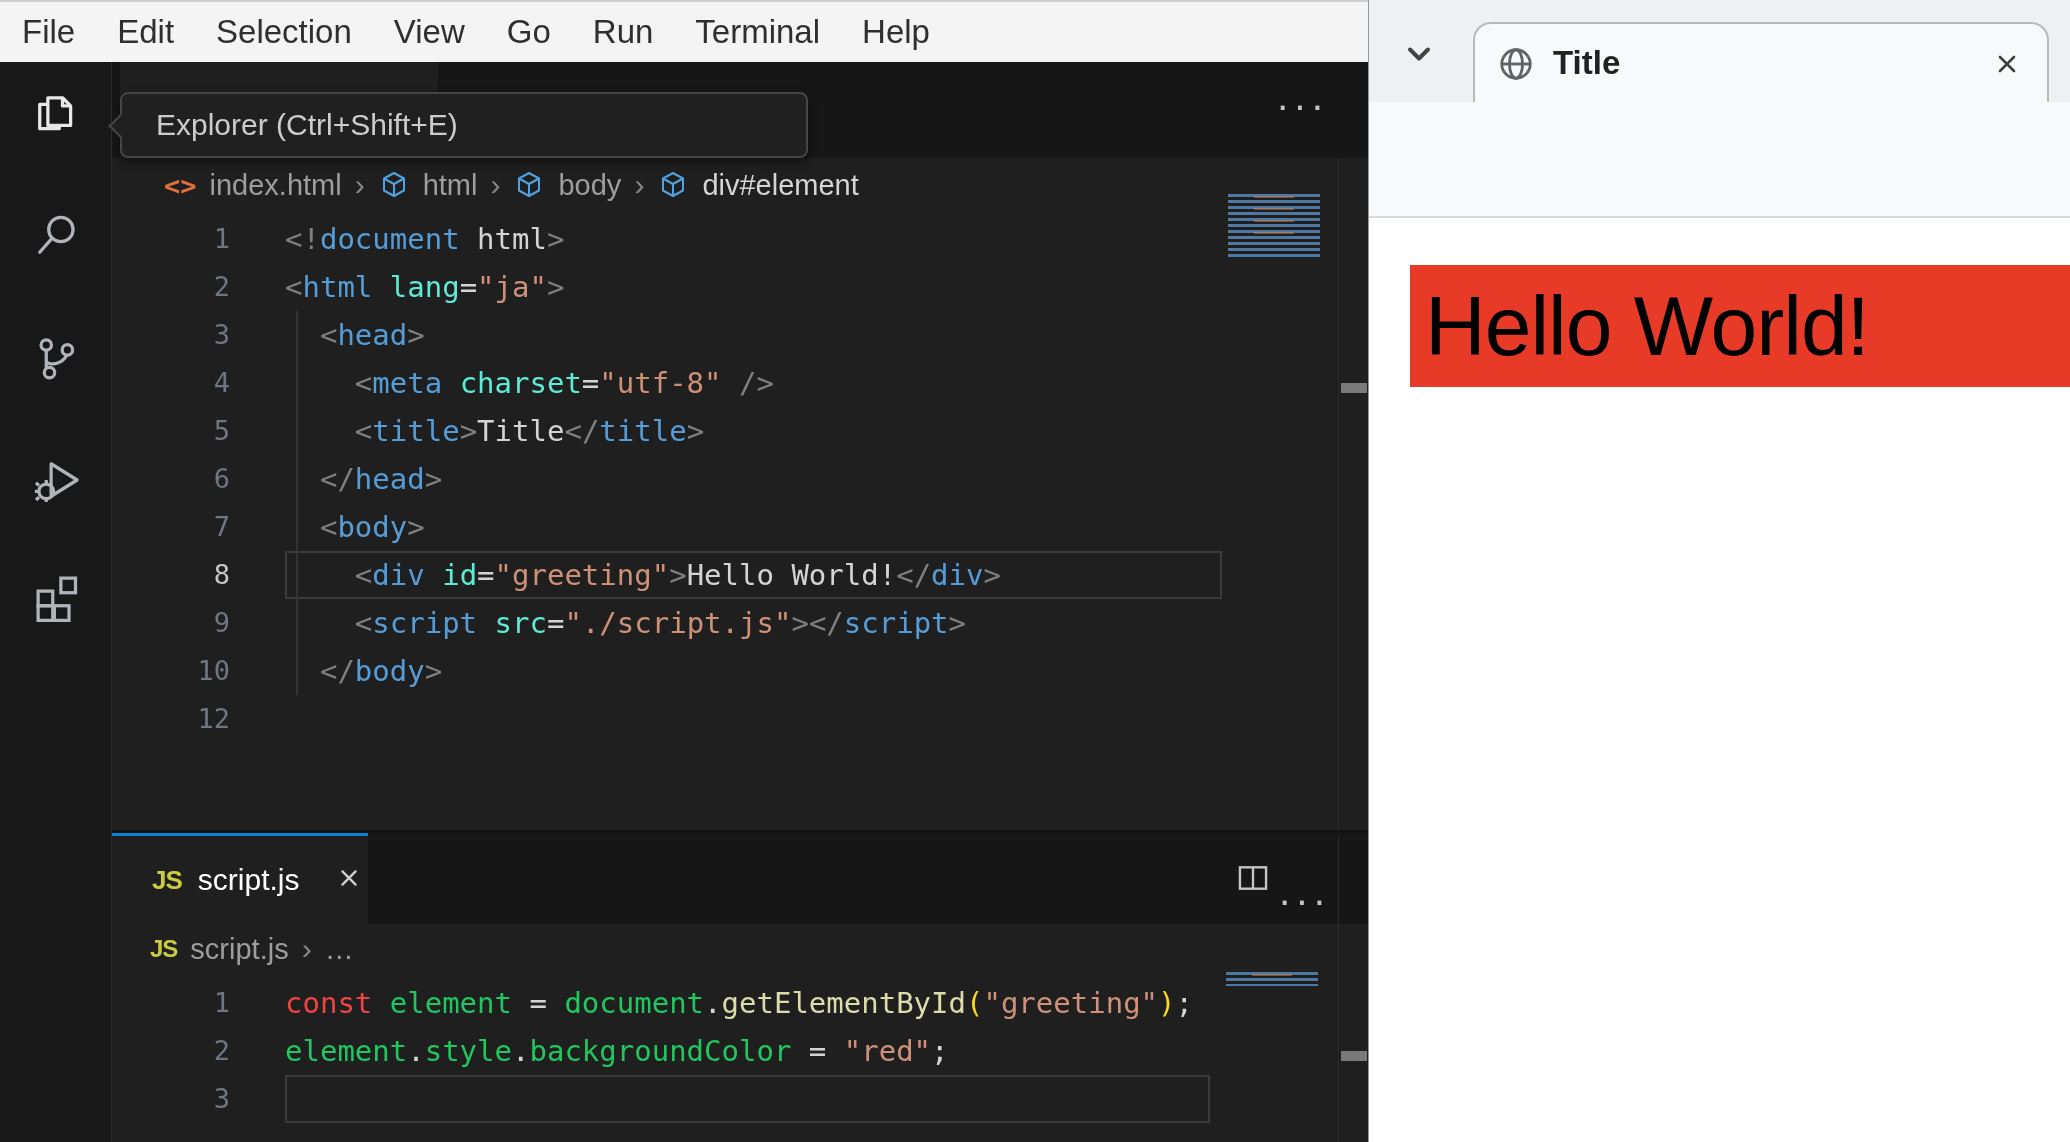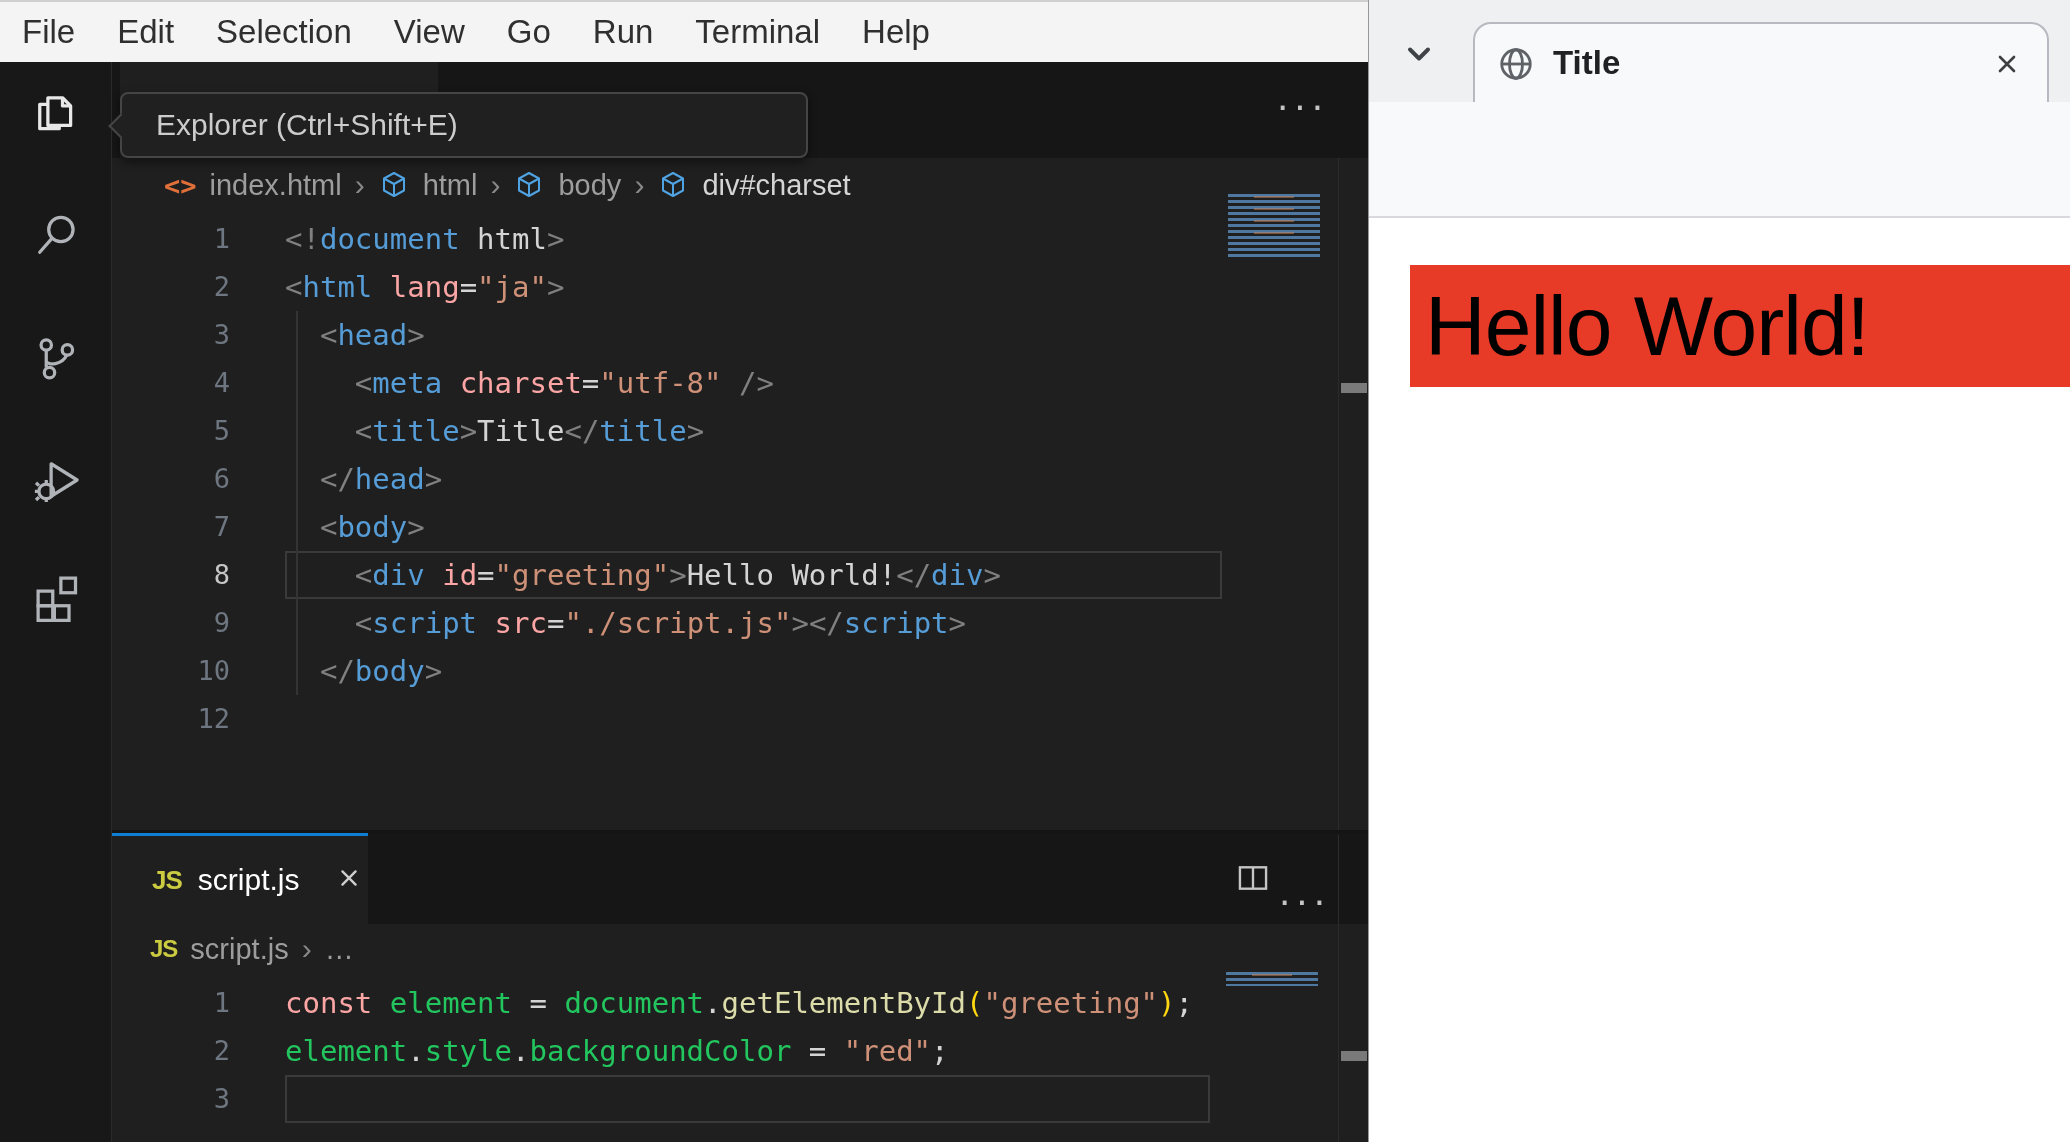--- a/index.html
+++ b/index.html
@@ -37,23 +37,23 @@
 
   .code-area { position:absolute; font-family:"DejaVu Sans Mono", monospace; font-size:29px; }
   .code-area.html { left:112px; top:215px; width:1110px; }
   .code-area.js   { left:112px; top:979px; width:1098px; }
   .code-line { position:relative; display:flex; height:48px; line-height:48px; }
   .code-line .ln { width:118px; text-align:right; color:#6e7681; font-size:27px; flex:none; }
   .code-line .code { padding-left:55px; white-space:pre; }
   .code-line.current::before { content:""; position:absolute; left:173px; right:0; top:0; bottom:0;
                                border:2px solid #3a3a3a; pointer-events:none; }
   .code-area.html .current .ln { color:#c6c6c6; }
-  .tk-pt{color:#808080} .tk-tag{color:#569cd6} .tk-attr{color:#fca5a5} .tk-str{color:#ce9178}
+  .tk-pt{color:#808080} .tk-tag{color:#569cd6} .tk-attr{color:#5eead4} .tk-str{color:#ce9178}
   .tk-strU{color:#ce9178; text-underline-offset:6px;}
-  .tk-txt{color:#d4d4d4} .tk-op{color:#d4d4d4} .tk-kw{color:#fca5a5} .tk-var{color:#22c55e}
+  .tk-txt{color:#d4d4d4} .tk-op{color:#d4d4d4} .tk-kw{color:#ef4444} .tk-var{color:#22c55e}
   .tk-fn{color:#dcdcaa} .tk-par{color:#ffd710}
 
   .indent-guide { position:absolute; left:296px; top:311px; width:2px; height:384px; background:#343434; }
 
   .minimap { position:absolute; background-image:
       repeating-linear-gradient(to bottom, rgba(95,150,205,0.75) 0 3px, transparent 3px 6px); }
   .minimap.top { left:1228px; top:194px; width:92px; height:64px; }
   .minimap.bottom { left:1226px; top:972px; width:92px; height:14px; }
   .minimap::after { content:""; position:absolute; left:26px; top:2px; width:40px; height:60%;
       background-image:repeating-linear-gradient(to bottom, rgba(205,135,90,0.5) 0 2px, transparent 2px 12px); }
@@ -202,21 +202,21 @@
         </svg>
       </span>
       <span>body</span>
       <span class="chev">›</span>
       <span class="cube">
         <svg viewBox="0 0 32 32" fill="none" stroke="#4fa3e3" stroke-width="2" stroke-linejoin="round">
           <path d="M16 4l10 5.5v12L16 27 6 21.5v-12z"></path>
             <path d="M6 9.5l10 5.5 10-5.5M16 15v12"></path>
         </svg>
       </span>
-      <span class="crumb-last">div#charset</span>
+      <span class="crumb-last">div#element</span>
     </div>
 
     <div class="code-area html">
         <div class="code-line">
           <span class="ln">1</span>
           <span class="code"><span class="tk-pt">&lt;!</span><span class="tk-tag">document</span><span class="tk-txt"> html</span><span class="tk-pt">&gt;</span></span>
         </div>
         <div class="code-line">
           <span class="ln">2</span>
           <span class="code"><span class="tk-pt">&lt;</span><span class="tk-tag">html</span><span class="tk-txt"> </span><span class="tk-attr">lang</span><span class="tk-op">=</span><span class="tk-str">"ja"</span><span class="tk-pt">&gt;</span></span>

